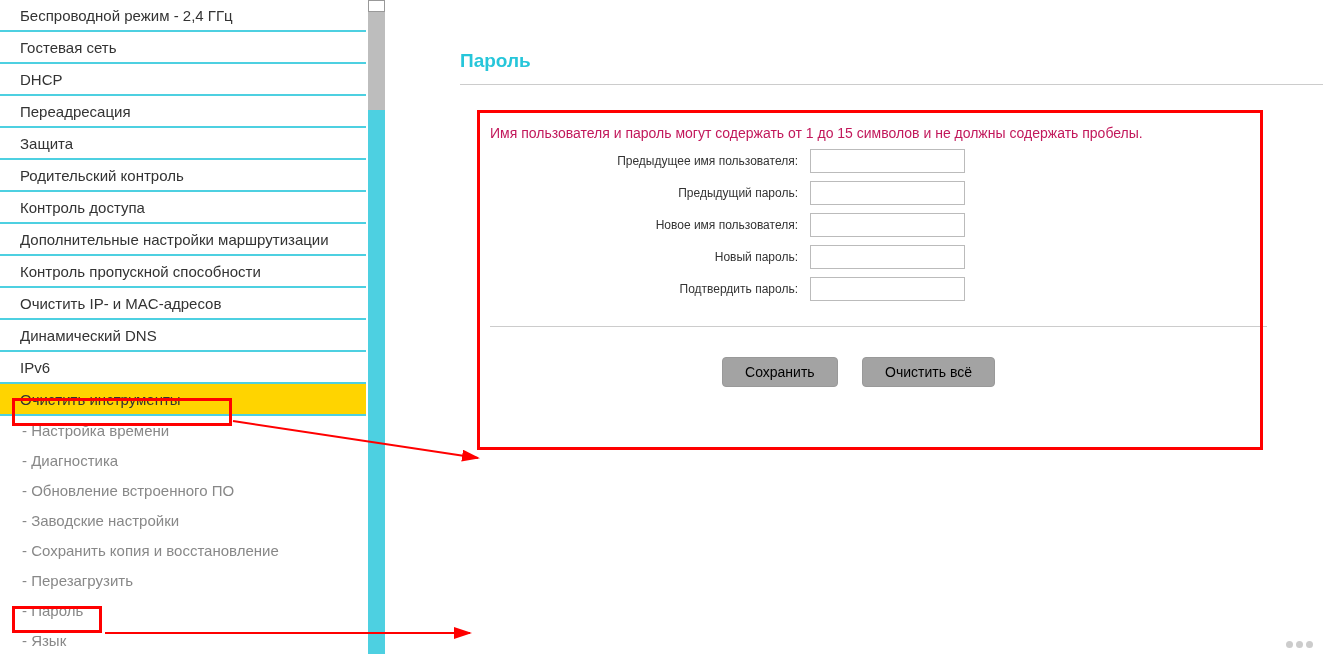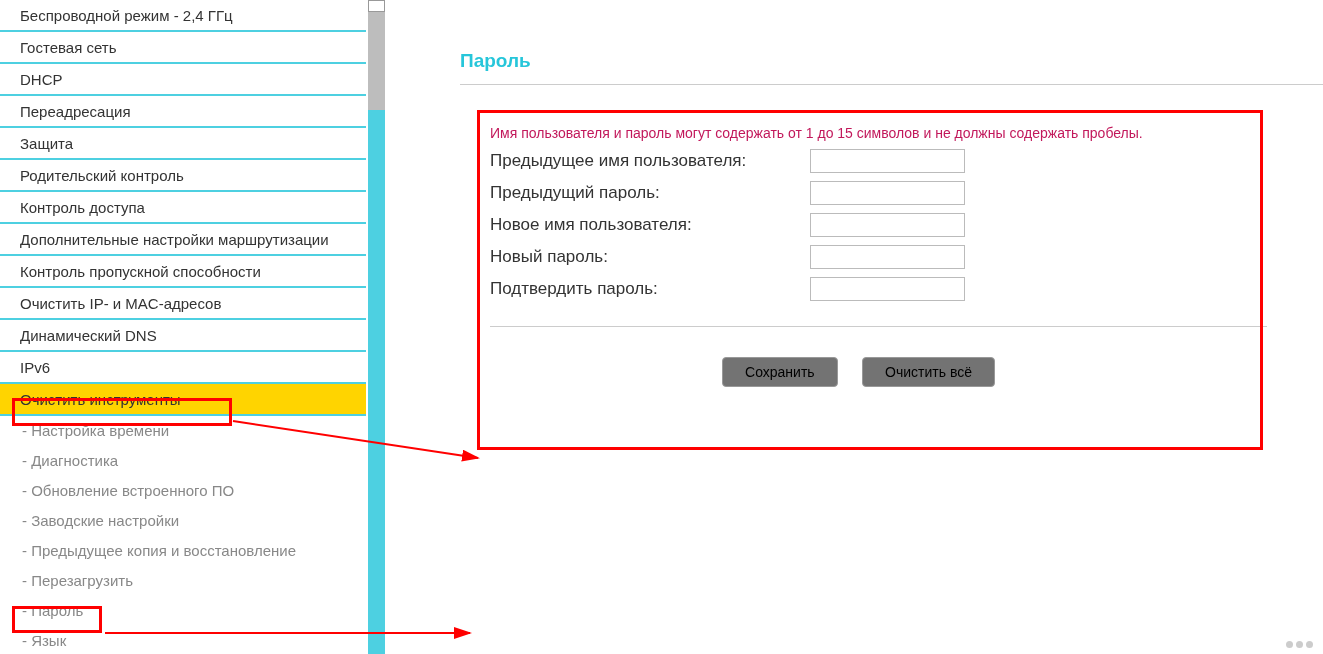--- a/index.html
+++ b/index.html
@@ -39,28 +39,28 @@
   .page-title {
     color: #26c6da; font-size: 19px; font-weight: bold; margin: 25px 0 12px 0;
   }
   .hr { border-top: 1px solid #ccc; margin: 10px -40px 20px 0; }
 
   .panel {
     margin: 0 60px 0 10px; padding: 20px 20px 55px 20px;
   }
   .warn { color: #c2185b; font-size: 14px; margin-bottom: 0; }
   .row { margin: 8px 0; display: flex; align-items: center; }
-  .row label { width: 320px; padding-right: 12px; font-size: 17px; color: #333; }
+  .row label { width: 320px; text-align: right; padding-right: 12px; font-size: 12px; color: #333; }
   .row input {
     width: 155px; height: 24px; border: 1px solid #bbb;
   }
   .buttons { text-align: center; margin-top: 30px; }
   .btn {
     display: inline-block; padding: 6px 22px; margin: 0 10px;
-    border: 1px solid #999; border-radius: 4px; background: #737373;
+    border: 1px solid #999; border-radius: 4px; background: #a3a3a3;
     font-size: 14px; cursor: pointer;
   }
 
   
   .ann-border { position:absolute; border:3px solid red; pointer-events:none; }
   svg.ann { position:absolute; pointer-events:none; }
 
   .dots {
     position: absolute; right: 10px; bottom: 6px; display:flex; gap:3px;
   }
@@ -80,21 +80,21 @@
     <div class="sidebar-item">Дополнительные настройки маршрутизации</div>
     <div class="sidebar-item">Контроль пропускной способности</div>
     <div class="sidebar-item">Очистить IP- и MAC-адресов</div>
     <div class="sidebar-item">Динамический DNS</div>
     <div class="sidebar-item">IPv6</div>
     <div class="sidebar-item active">Очистить инструменты</div>
     <div class="sidebar-item sub">- Настройка времени</div>
     <div class="sidebar-item sub">- Диагностика</div>
     <div class="sidebar-item sub">- Обновление встроенного ПО</div>
     <div class="sidebar-item sub">- Заводские настройки</div>
-    <div class="sidebar-item sub">- Предыдущее копия и восстановление</div>
+    <div class="sidebar-item sub">- Сохранить копия и восстановление</div>
     <div class="sidebar-item sub">- Перезагрузить</div>
     <div class="sidebar-item sub">- Пароль</div>
     <div class="sidebar-item sub">- Язык</div>
   </div>
 <div class="sep-bar"></div>
 <div class="scroll-track"></div>
 <div class="scroll-thumb"></div>
 
 <div class="content">
   <div class="page-title">Пароль</div>

